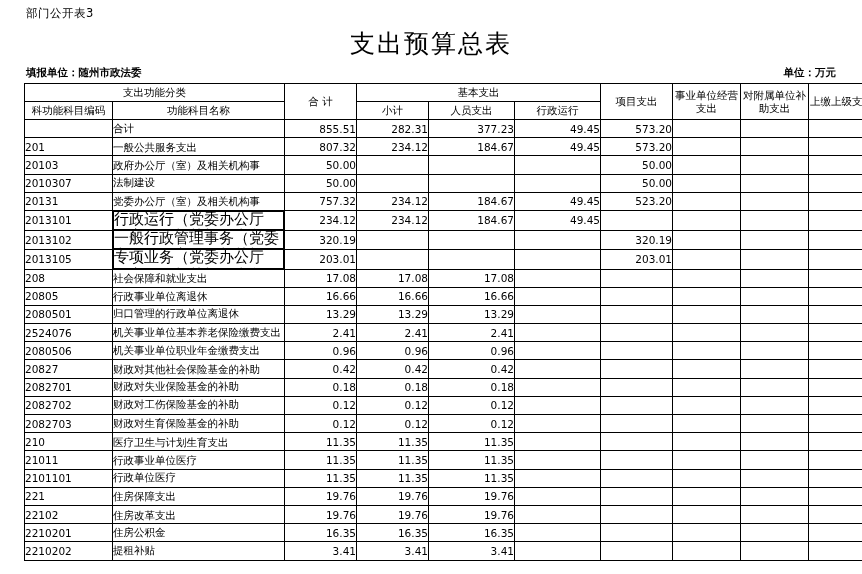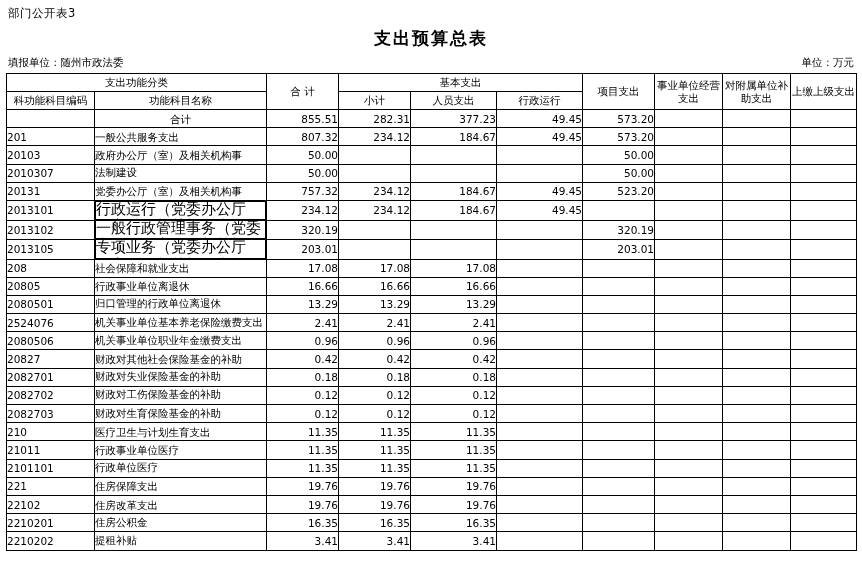--- a/index.html
+++ b/index.html
@@ -12,41 +12,42 @@
     height: 574px;
     font-family: "DejaVu Sans", "Liberation Sans", sans-serif;
     color: #000000;
     overflow: hidden;
   }
   .page {
     position: relative;
     width: 862px;
     height: 574px;
     box-sizing: border-box;
-    padding: 0 6px;
+    padding: 0 24px;
   }
   .doc-tag {
     font-size: 11.5px;
     padding: 6px 0 0 2px;
     letter-spacing: 0.5px;
   }
   .doc-title {
     text-align: center;
-    font-size: 17px;
-    font-weight: bold;
+    font-size: 25px;
+    font-weight: normal;
     letter-spacing: 2px;
     margin-top: 6px;
     margin-bottom: 2px;
   }
   .meta-row {
     display: flex;
     justify-content: space-between;
     align-items: flex-start;
     font-size: 10.5px;
     padding: 4px 2px 3px 2px;
+    font-weight: bold;
   }
   .meta-left, .meta-right {
     white-space: nowrap;
   }
   table.budget {
     border-collapse: collapse;
     table-layout: fixed;
     width: 850px;
     font-size: 10.5px;
   }
@@ -76,21 +77,21 @@
     overflow: hidden;
   }
   .cell-num {
     text-align: right;
     padding-right: 5px;
     height: 17.2px;
     white-space: nowrap;
     overflow: hidden;
   }
   
-  .ind0 { padding-left: 0; text-align: center; }
+  .ind0 { padding-left: 0; text-align: left; font-family: Liberation Serif, serif; }
   .ind1 { padding-left: 14px; }
   .ind2 { padding-left: 24px; }
   .ind3 { padding-left: 34px; font-family: Liberation Mono, monospace; }
   .two-line {
     font-size: 15px;
     line-height: 1.0;
     white-space: normal;
     display: block;
     max-height: 18px;
     overflow: hidden;

